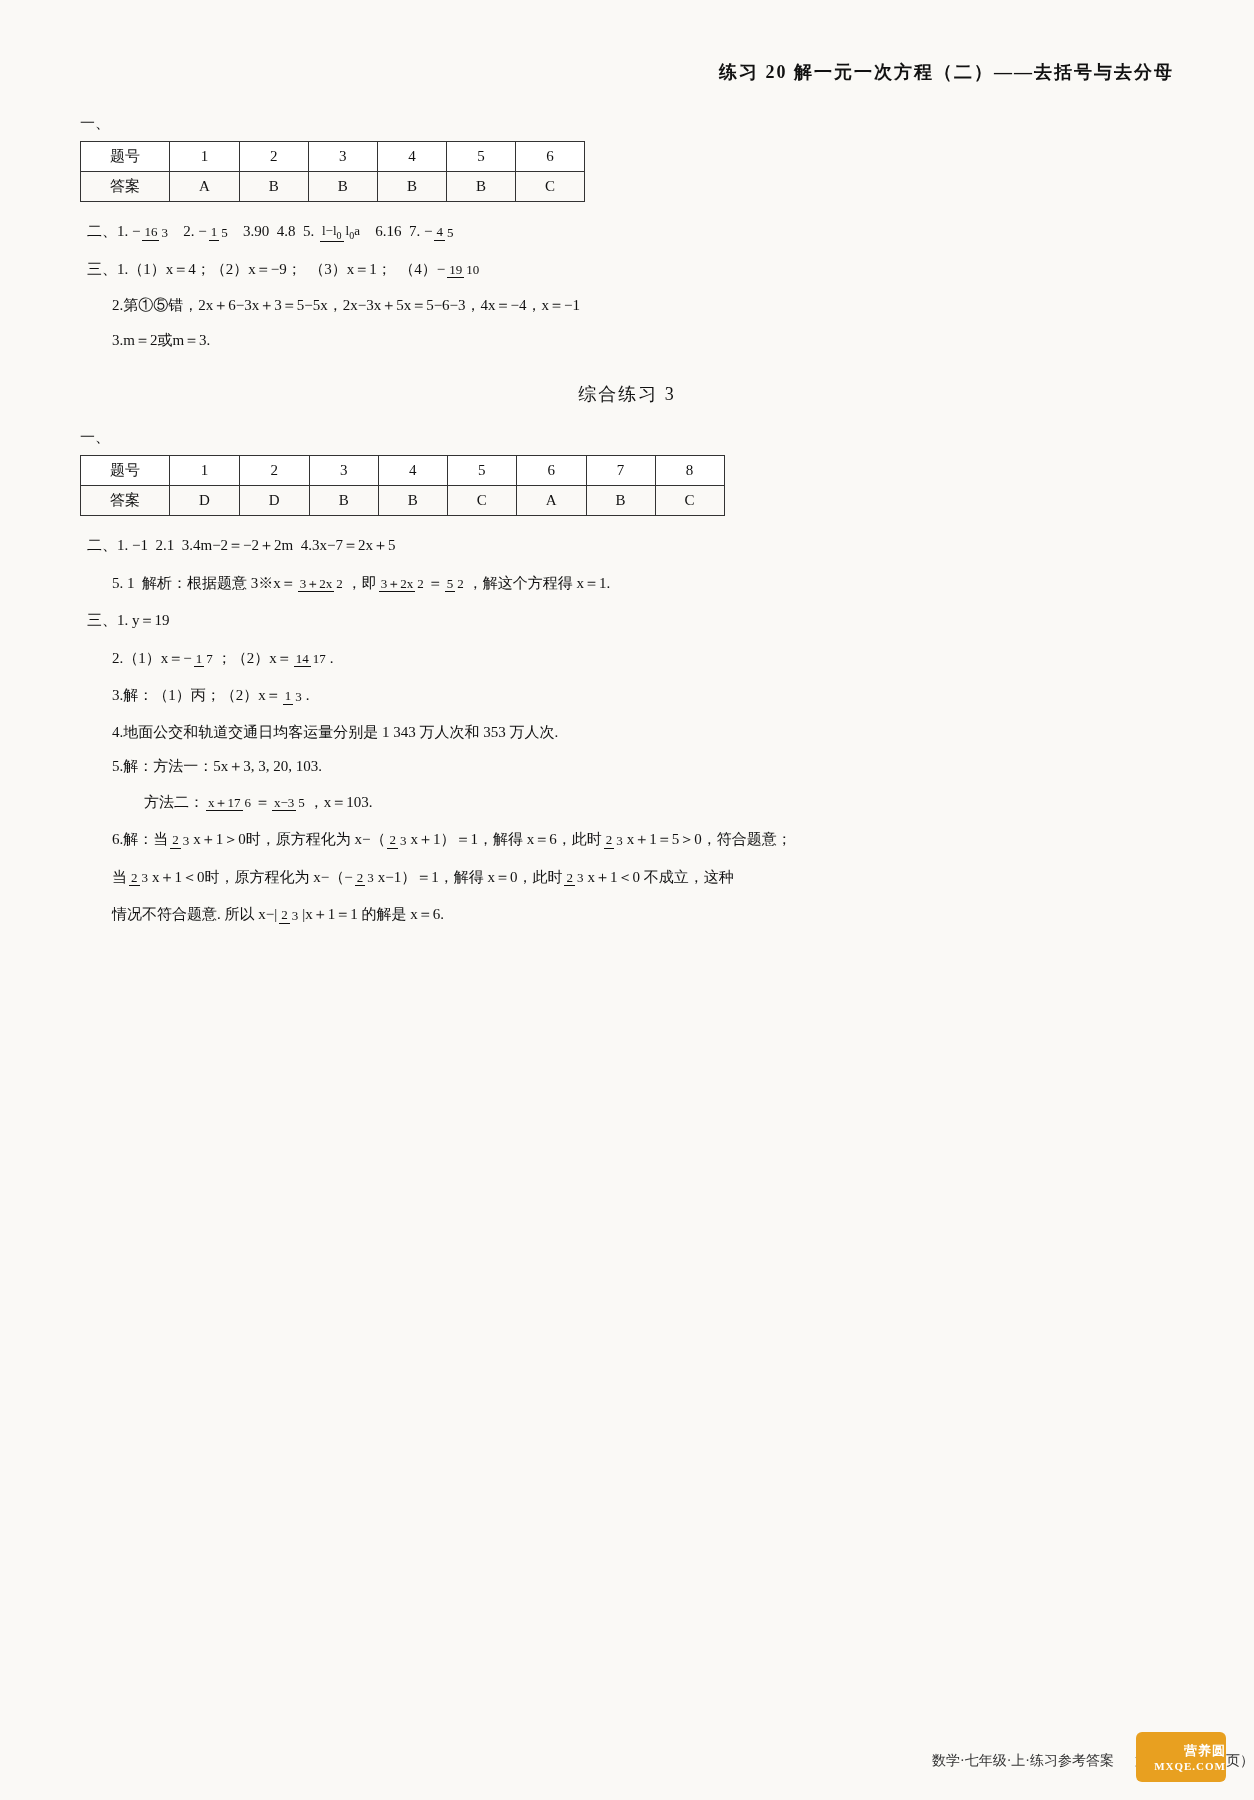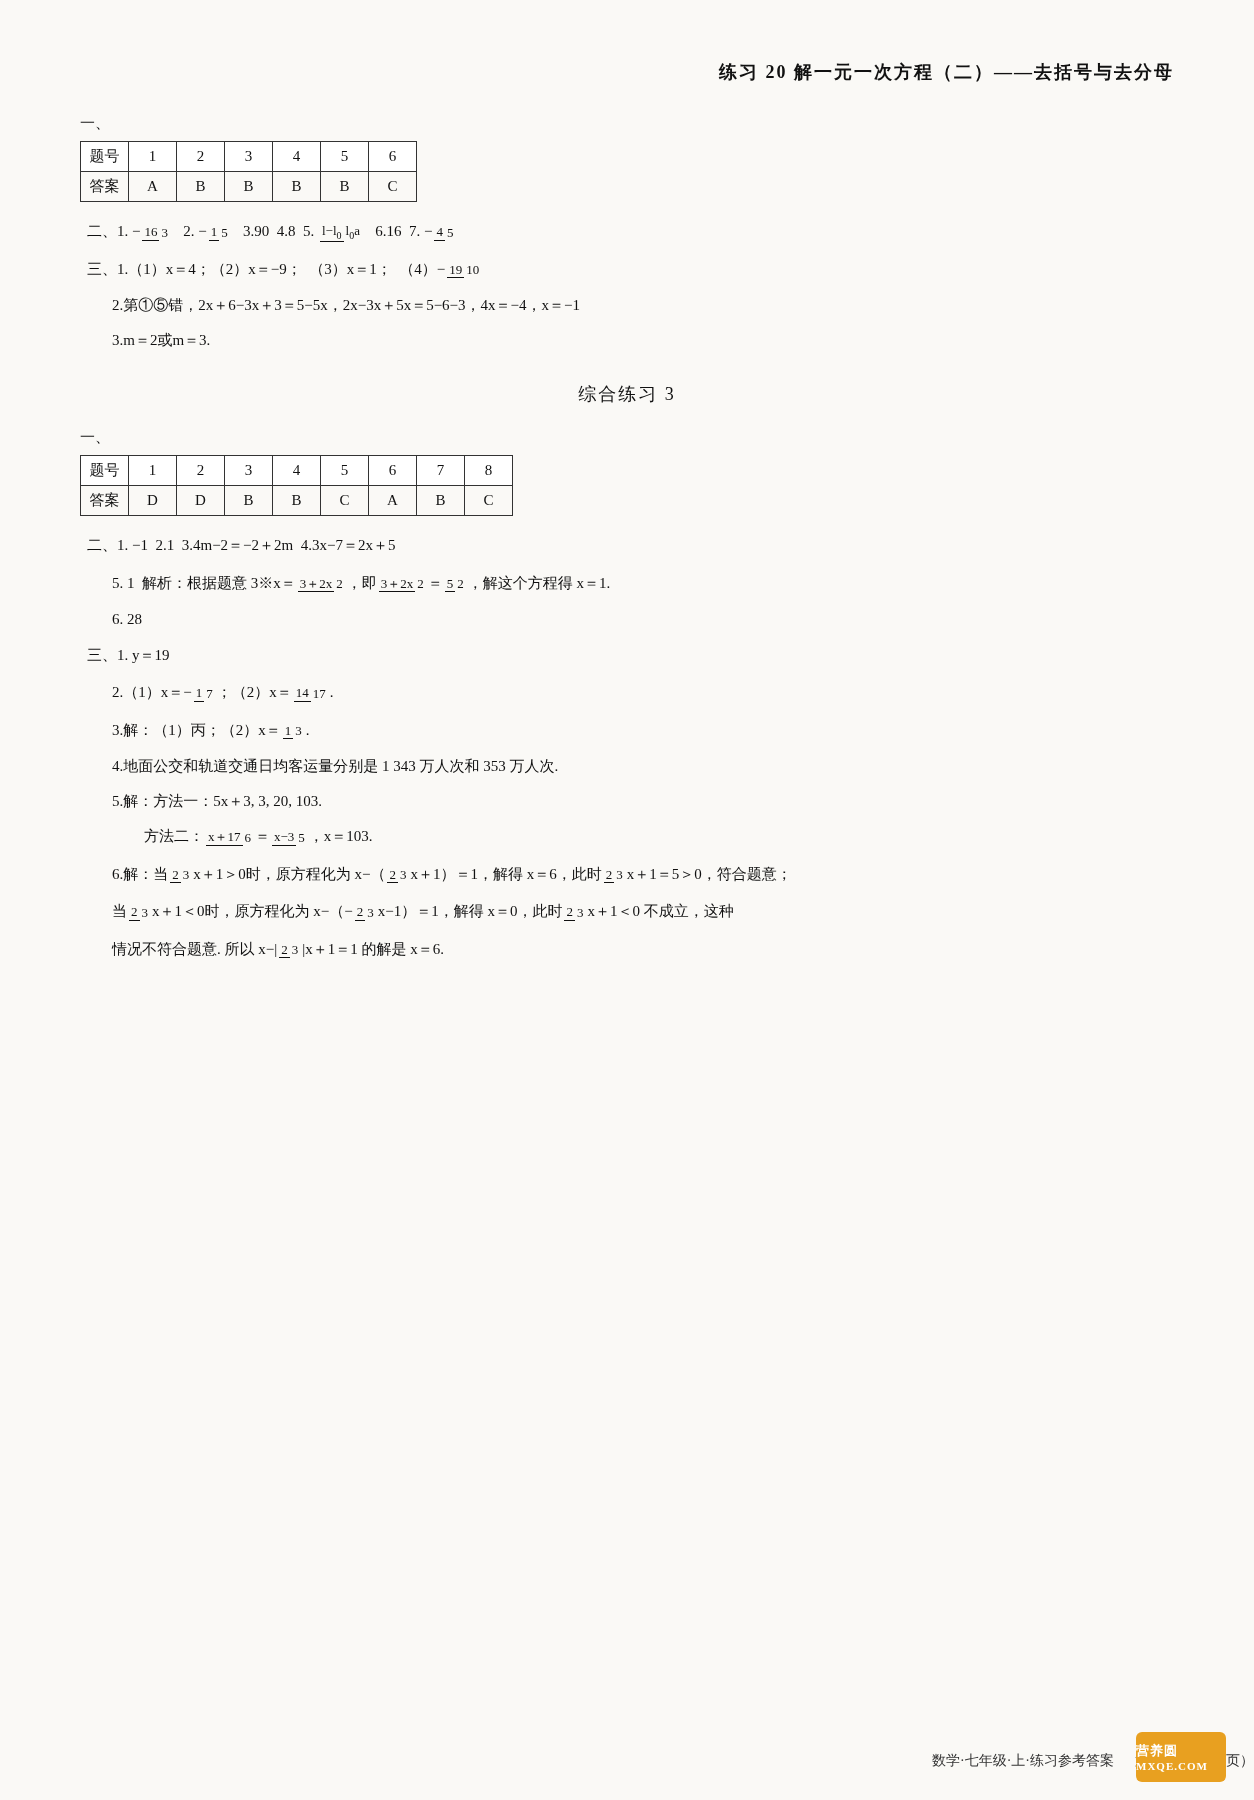--- a/index.html
+++ b/index.html
@@ -29,21 +29,21 @@
     .section-label {
       font-size: 15px;
       margin: 10px 0 8px 0;
     }
     .answer-table {
       border-collapse: collapse;
       margin: 6px 0 14px 0;
     }
     .answer-table td, .answer-table th {
       border: 1px solid #333;
-      padding: 5px 8px;
+      padding: 5px 29px;
       text-align: center;
       font-size: 15px;
       min-width: 48px;
     }
     .answer-table tr:first-child td {
       background: #fff;
     }
     .content-line {
       margin: 6px 0 6px 7px;
       line-height: 1.9;
@@ -76,21 +76,21 @@
     .watermark {
       position: absolute;
       bottom: 18px;
       right: 28px;
       width: 90px;
       height: 50px;
       background: #e8a020;
       border-radius: 6px;
       display: flex;
       flex-direction: column;
-      align-items: flex-start;
+      align-items: flex-end;
       justify-content: center;
       font-size: 12px;
       color: #fff;
       font-weight: bold;
       letter-spacing: 1px;
     }
     .watermark-top {
       font-size: 13px;
       font-weight: bold;
       color: #fff;
@@ -221,23 +221,20 @@
         <span class="num">3＋2x</span>
         <span class="den">2</span>
       </span>，即<span class="frac">
         <span class="num">3＋2x</span>
         <span class="den">2</span>
       </span>＝<span class="frac">
         <span class="num">5</span>
         <span class="den">2</span>
       </span>，解这个方程得 x＝1.
   </div>
-  <div class="content-line indent">
-    6. 28
-  </div>
 
   <div class="content-line math-line">
     三、1. y＝19
   </div>
   <div class="content-line math-line indent">
     2.（1）x＝−<span class="frac">
         <span class="num">1</span>
         <span class="den">7</span>
       </span>；（2）x＝<span class="frac">
         <span class="num">14</span>

